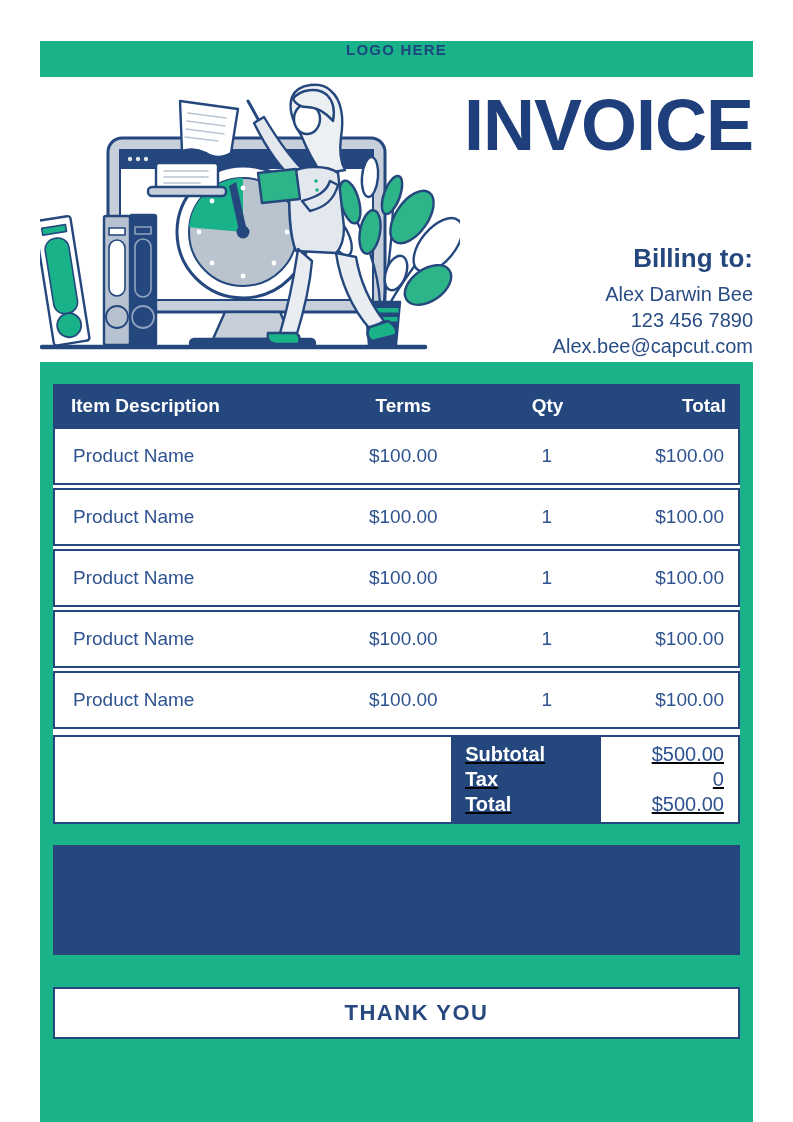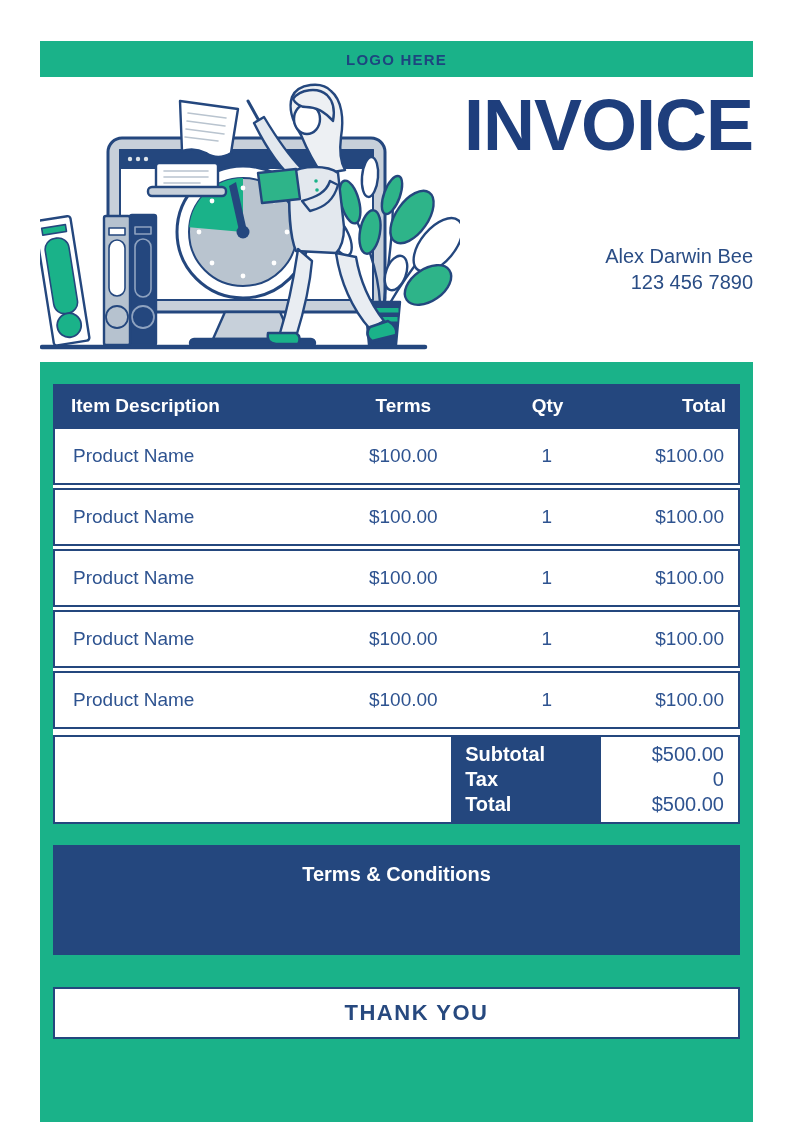--- a/index.html
+++ b/index.html
@@ -13,21 +13,21 @@
   }
   *{margin:0;padding:0;box-sizing:border-box;}
   html,body{background:#fff;}
   .page{
     position:relative;width:793px;height:1122px;background:#fff;overflow:hidden;
     font-family:"Liberation Sans", sans-serif;
   }
   
   .logo-bar{
     position:absolute;left:40px;top:41px;width:713px;height:36px;background:var(--green);
-    display:flex;align-items:center;justify-content:center;
+    display:flex;align-items:flex-start;justify-content:center;
     color:#1d457f;font-weight:700;font-size:15px;letter-spacing:1.2px;
   }
   
   .hero{position:absolute;left:40px;top:77px;width:713px;height:285px;}
   .illustration{position:absolute;left:0;top:0;width:420px;height:285px;}
   .invoice-title{
     position:absolute;right:0;top:14px;font-size:72px;font-weight:800;
     color:var(--title-navy);letter-spacing:-1px;line-height:0.95;
   }
   .billing{position:absolute;right:0;top:166px;text-align:right;color:var(--navy);}
@@ -46,21 +46,21 @@
     color:var(--navy-text);font-size:19px;
   }
   .row:first-child{margin-top:0;}
   .cell{overflow:hidden;white-space:nowrap;}
   .c0{text-align:left;padding-left:18px;}
   .c1{text-align:center;}
   .c2{text-align:center;}
   .c3{text-align:right;padding-right:14px;}
   .summary{
     display:grid;grid-template-columns:58% 22% 20%;margin-top:6px;
-    border:2px solid var(--navy);background:#fff;
+    border:2px solid var(--navy);background:#fff;text-decoration:underline;
   }
   .summary-labels{
     background:var(--navy);color:#fff;font-weight:700;font-size:20px;
     padding:5px 0 5px 14px;
   }
   .summary-labels div{line-height:25px;}
   .summary-values{
     text-align:right;color:var(--navy-text);font-size:20px;padding:5px 14px 5px 0;margin-left:32px;
   }
   .summary-values div{line-height:25px;}
@@ -191,22 +191,24 @@
           <path d="M296,176 C300,204 312,232 330,252 L344,244 C330,226 320,204 316,180 Z" fill="#e9edf2"></path>
           <path d="M228,256 Q226,266 236,267 L258,267 Q262,260 256,256 Z" fill="#1ab289"></path>
           <path d="M330,250 Q324,258 332,264 L356,258 Q358,250 348,244 Z" fill="#1ab289"></path>
         </g>
       </g>
     </svg>
 
     <div class="invoice-title">INVOICE</div>
 
     <div class="billing">
+      <div class="billing-label">Billing to:</div>
       <div class="billing-line">Alex Darwin Bee</div>
       <div class="billing-line">123 456 7890</div>
+      <div class="billing-line">Alex.bee@capcut.com</div>
     </div>
   </div>
 
   <div class="green-panel">
 
     <div class="table-area">
       <div class="thead">
           <div class="cell c0">Item Description</div>
           <div class="cell c1">Terms</div>
           <div class="cell c2">Qty</div>
@@ -254,21 +256,20 @@
           </div>
         <div class="summary-values">
             <div>$500.00</div>
             <div>0</div>
             <div>$500.00</div>
           </div>
       </div>
     </div>
 
     <div class="terms">
-      <div class="terms-title">Terms &amp; Conditions</div>
     </div>
 
     <div class="thankyou">
       <span>THANK YOU</span>
     </div>
 
   </div>
 </div>
 
 </body></html>

